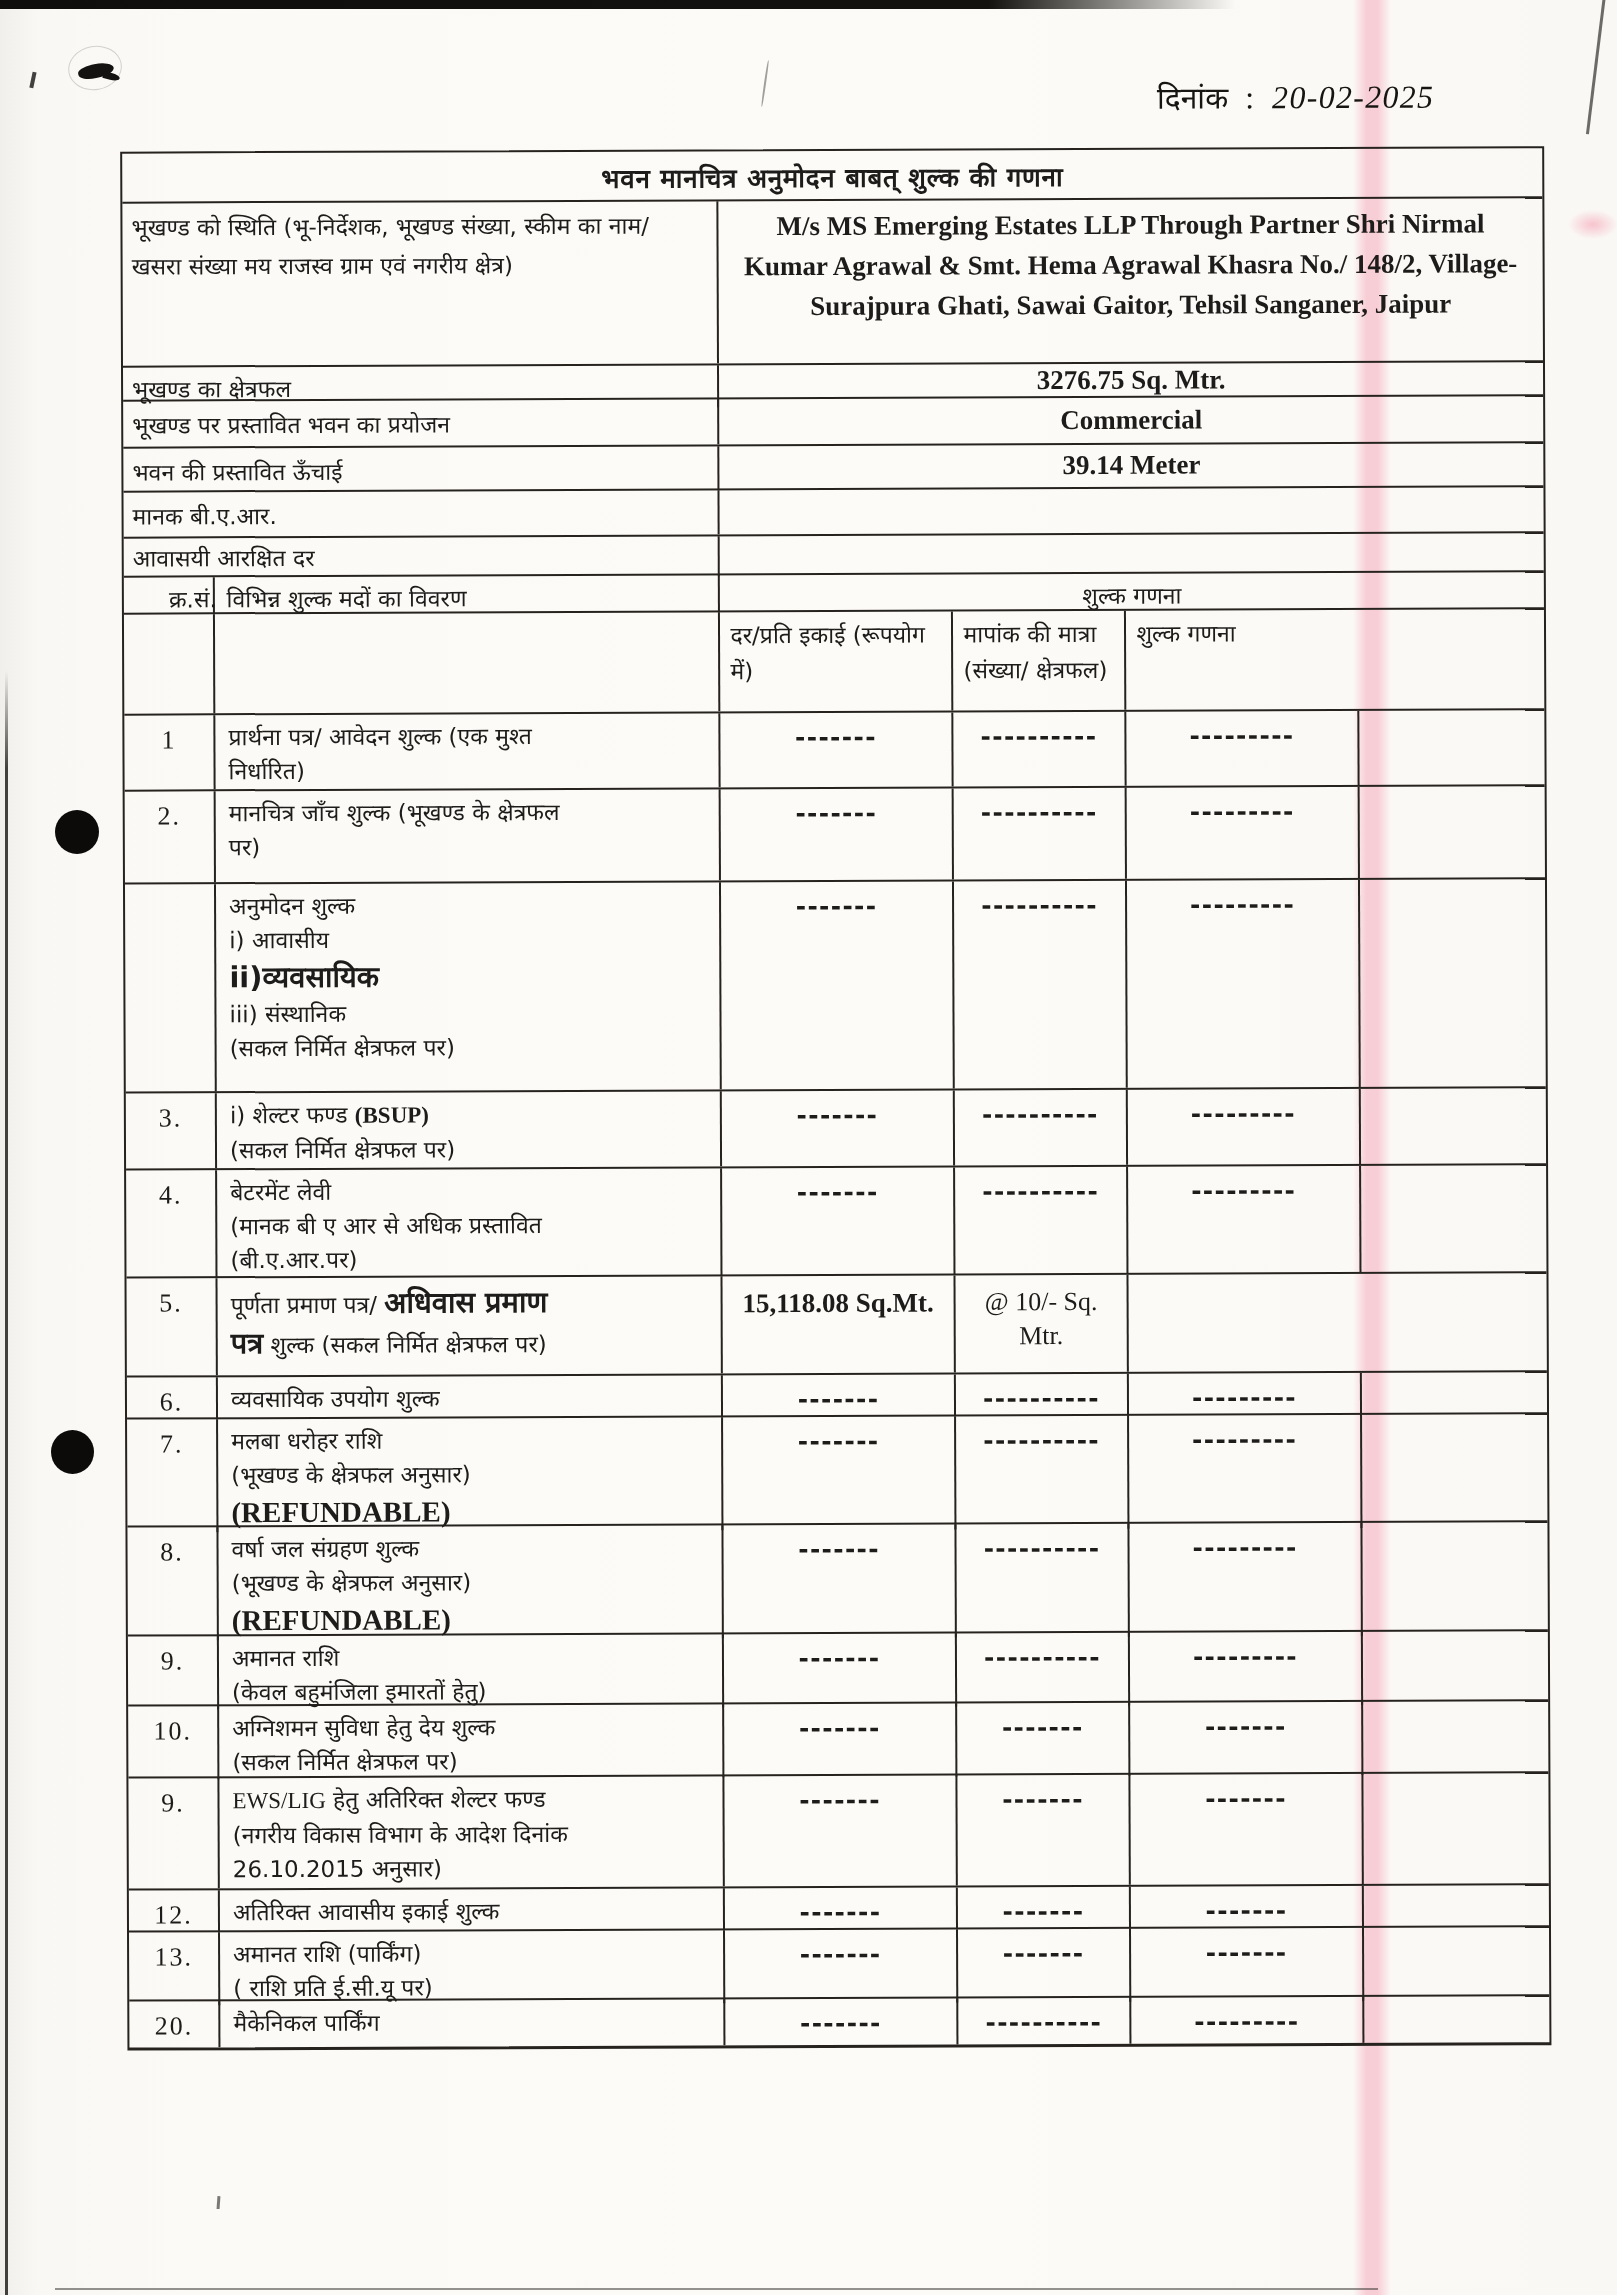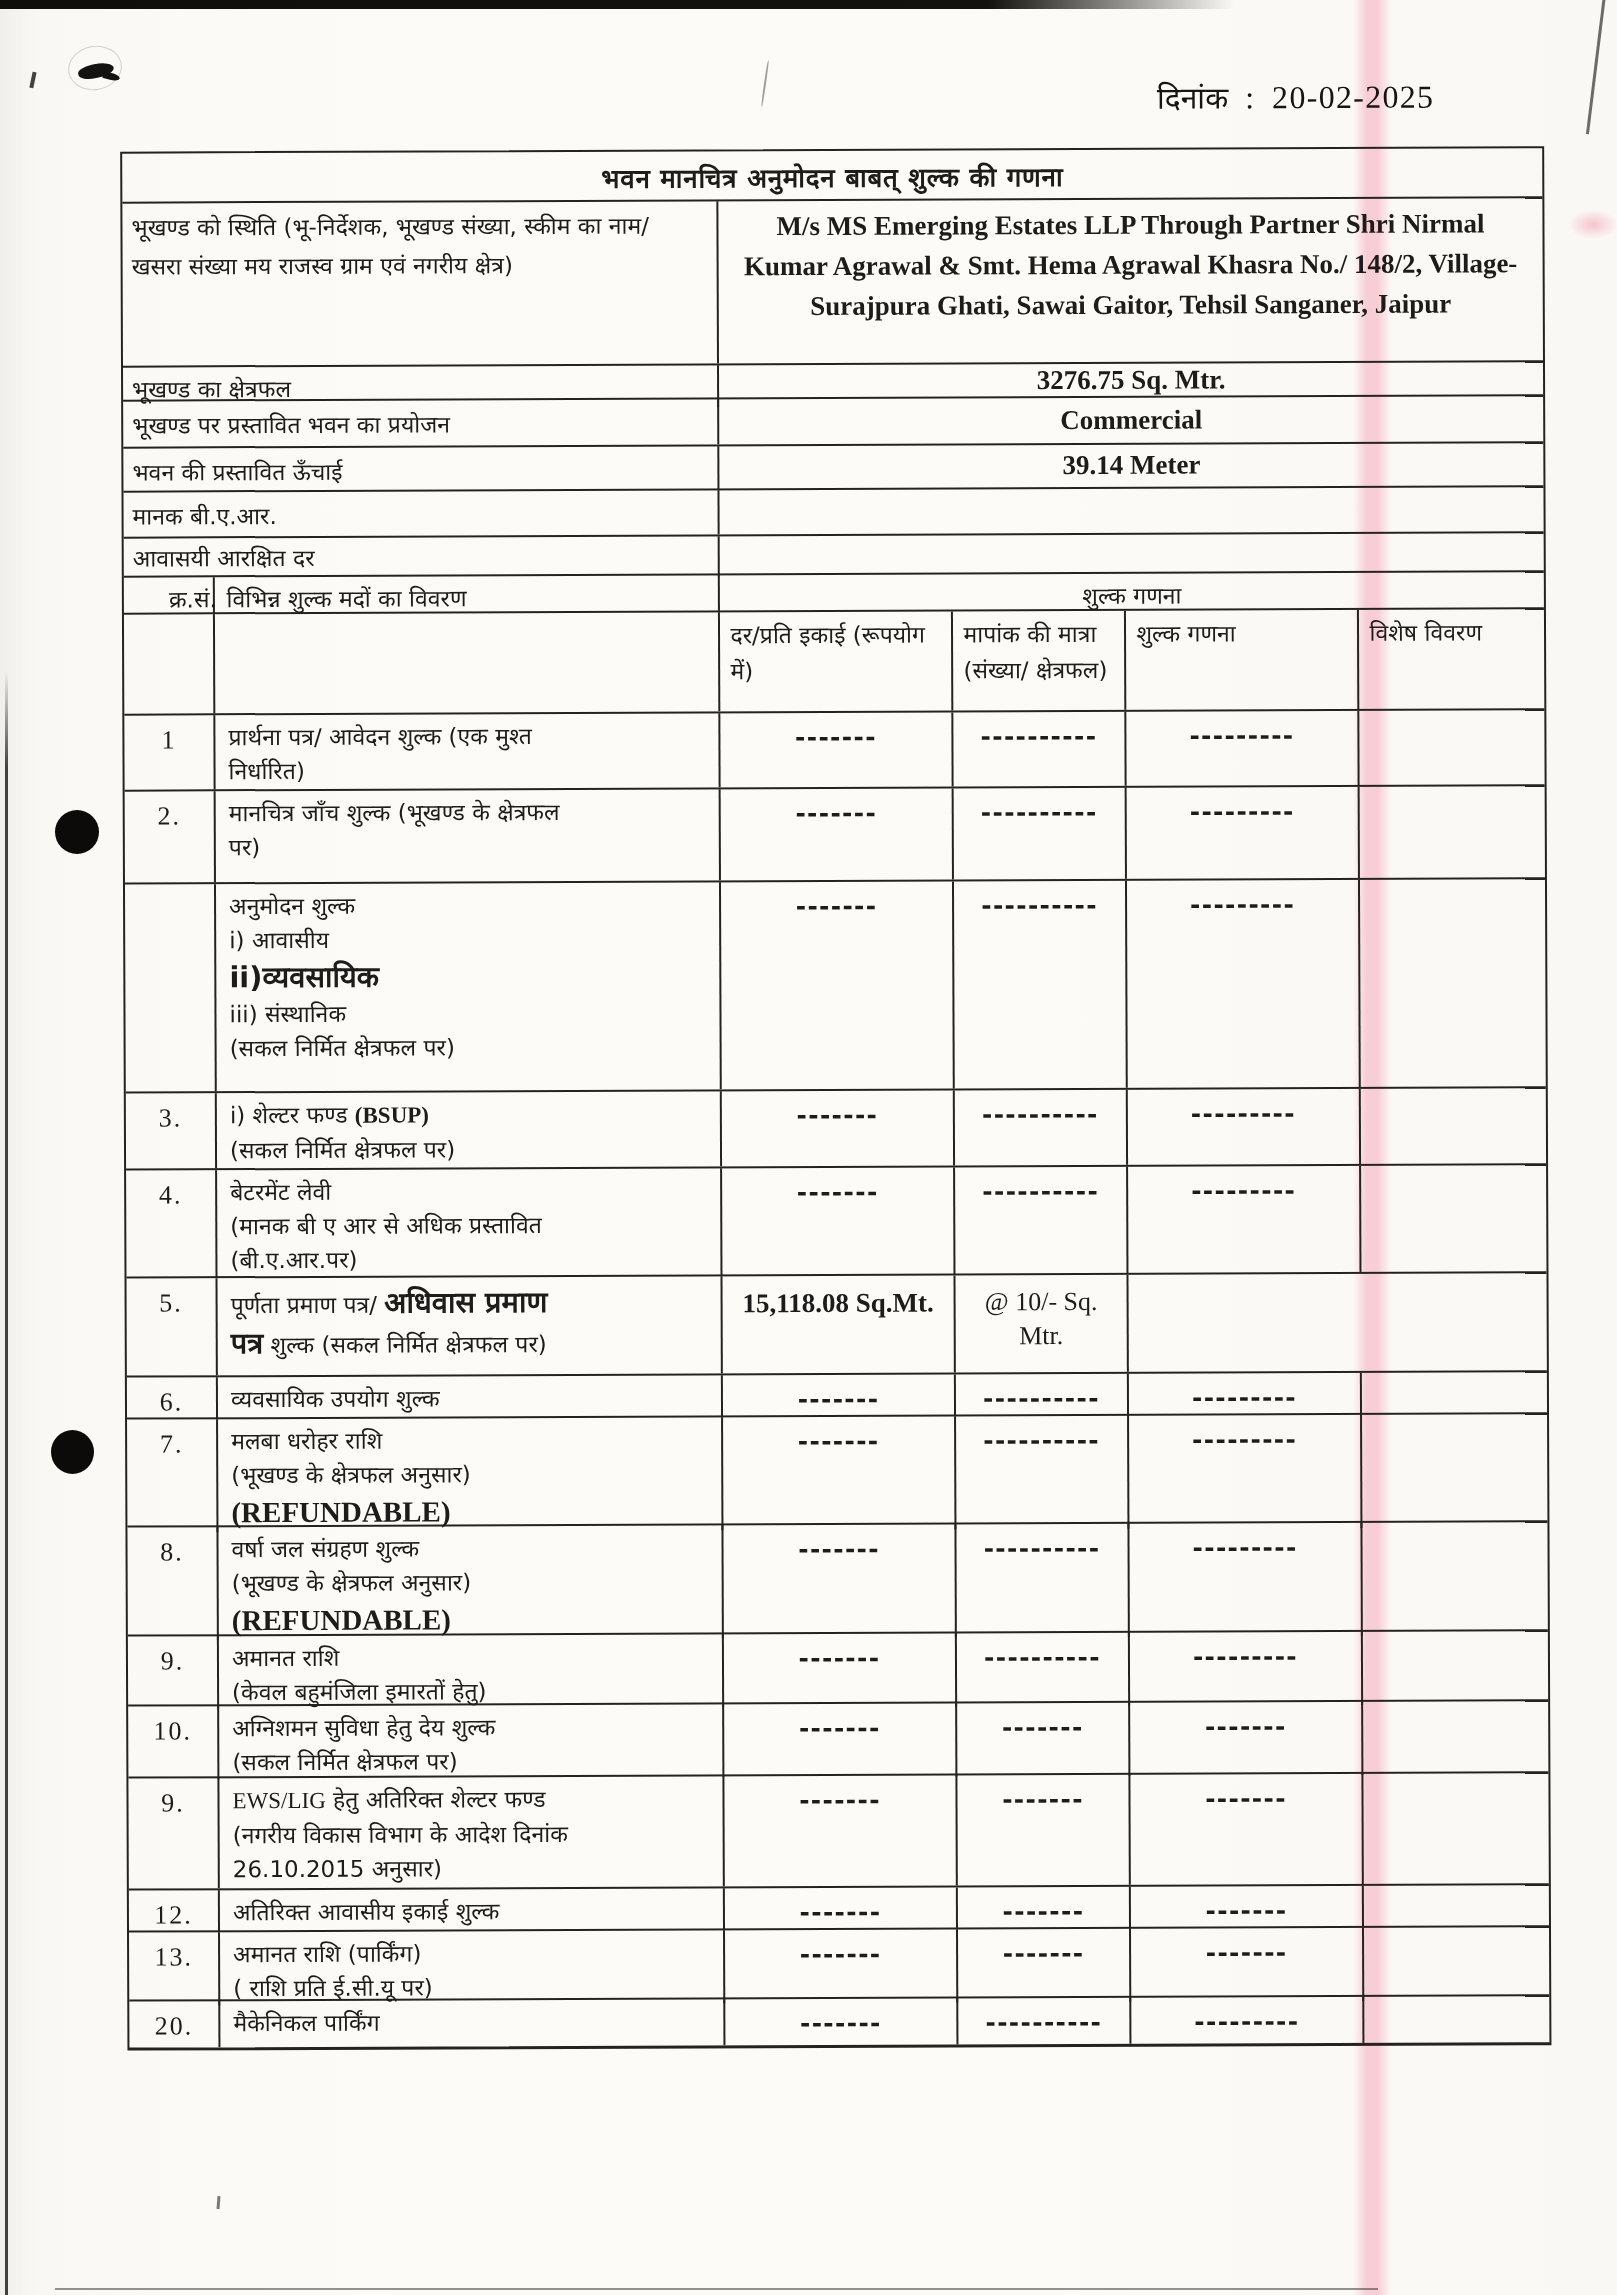--- a/index.html
+++ b/index.html
@@ -40,21 +40,21 @@
     border-radius:60% 40% 50% 50%;transform:rotate(8deg);opacity:.8;}
   .bottom-speck{left:217px;top:2196px;width:2.6px;height:13px;background:#5a5855;transform:rotate(4deg);opacity:.8;}
   
   .content{position:absolute;inset:0;transform:rotate(-0.22deg);transform-origin:50% 50%;}
   
   .date-line{position:absolute;left:1161px;top:78px;
     font-family:"Liberation Serif","DejaVu Serif",serif;
     font-size:32px;color:#171512;display:flex;align-items:baseline;}
   .date-line .lbl{font-family:"DejaVu Sans",sans-serif;font-size:30px;}
   .date-line .sep{margin:0 18px 0 17px;}
-  .date-line .val{letter-spacing:1.3px;}
+  .date-line .val{letter-spacing:1.3px;font-style:italic;}
   
   .doc-table{
     position:absolute;left:124px;top:149px;width:1424px;
     border:2px solid #26231f;border-bottom-width:3.3px;
     box-sizing:border-box;background:transparent;
   }
   .trow{box-sizing:border-box;border-bottom:2px solid #26231f;position:relative;}
   .trow:last-child{border-bottom:none;}
   .cell{box-sizing:border-box;border-right:2px solid #26231f;overflow:visible;}
   .cell:last-child{border-right:none;}
@@ -163,21 +163,20 @@
         <div class="cell hb-desc hi">विभिन्न शुल्क मदों का विवरण</div>
         <div class="cell hb-group hi">शुल्क गणना</div>
       </div>
 
       <div class="trow sub-row">
         <div class="cell"></div>
         <div class="cell"></div>
         <div class="cell hi">दर/प्रति इकाई (रूपयोग में)</div>
         <div class="cell hi">मापांक की मात्रा (संख्या/ क्षेत्रफल)</div>
         <div class="cell hi">शुल्क गणना</div>
-        <div class="cell hi">विशेष विवरण</div>
       </div>
 
       <div id="fee-body">
           <div class="frow" style="height: 76px;">
             <div class="fcell c-num hi"><span class="serif vtext">1</span></div>
             <div class="fcell c-desc hi">
               <div class="dline"><span>प्रार्थना पत्र/ आवेदन शुल्क (एक मुश्त</span></div>
               <div class="dline"><span>निर्धारित)</span></div>
             </div>
             <div class="fcell c-val"><span class="dash">-------</span></div>

